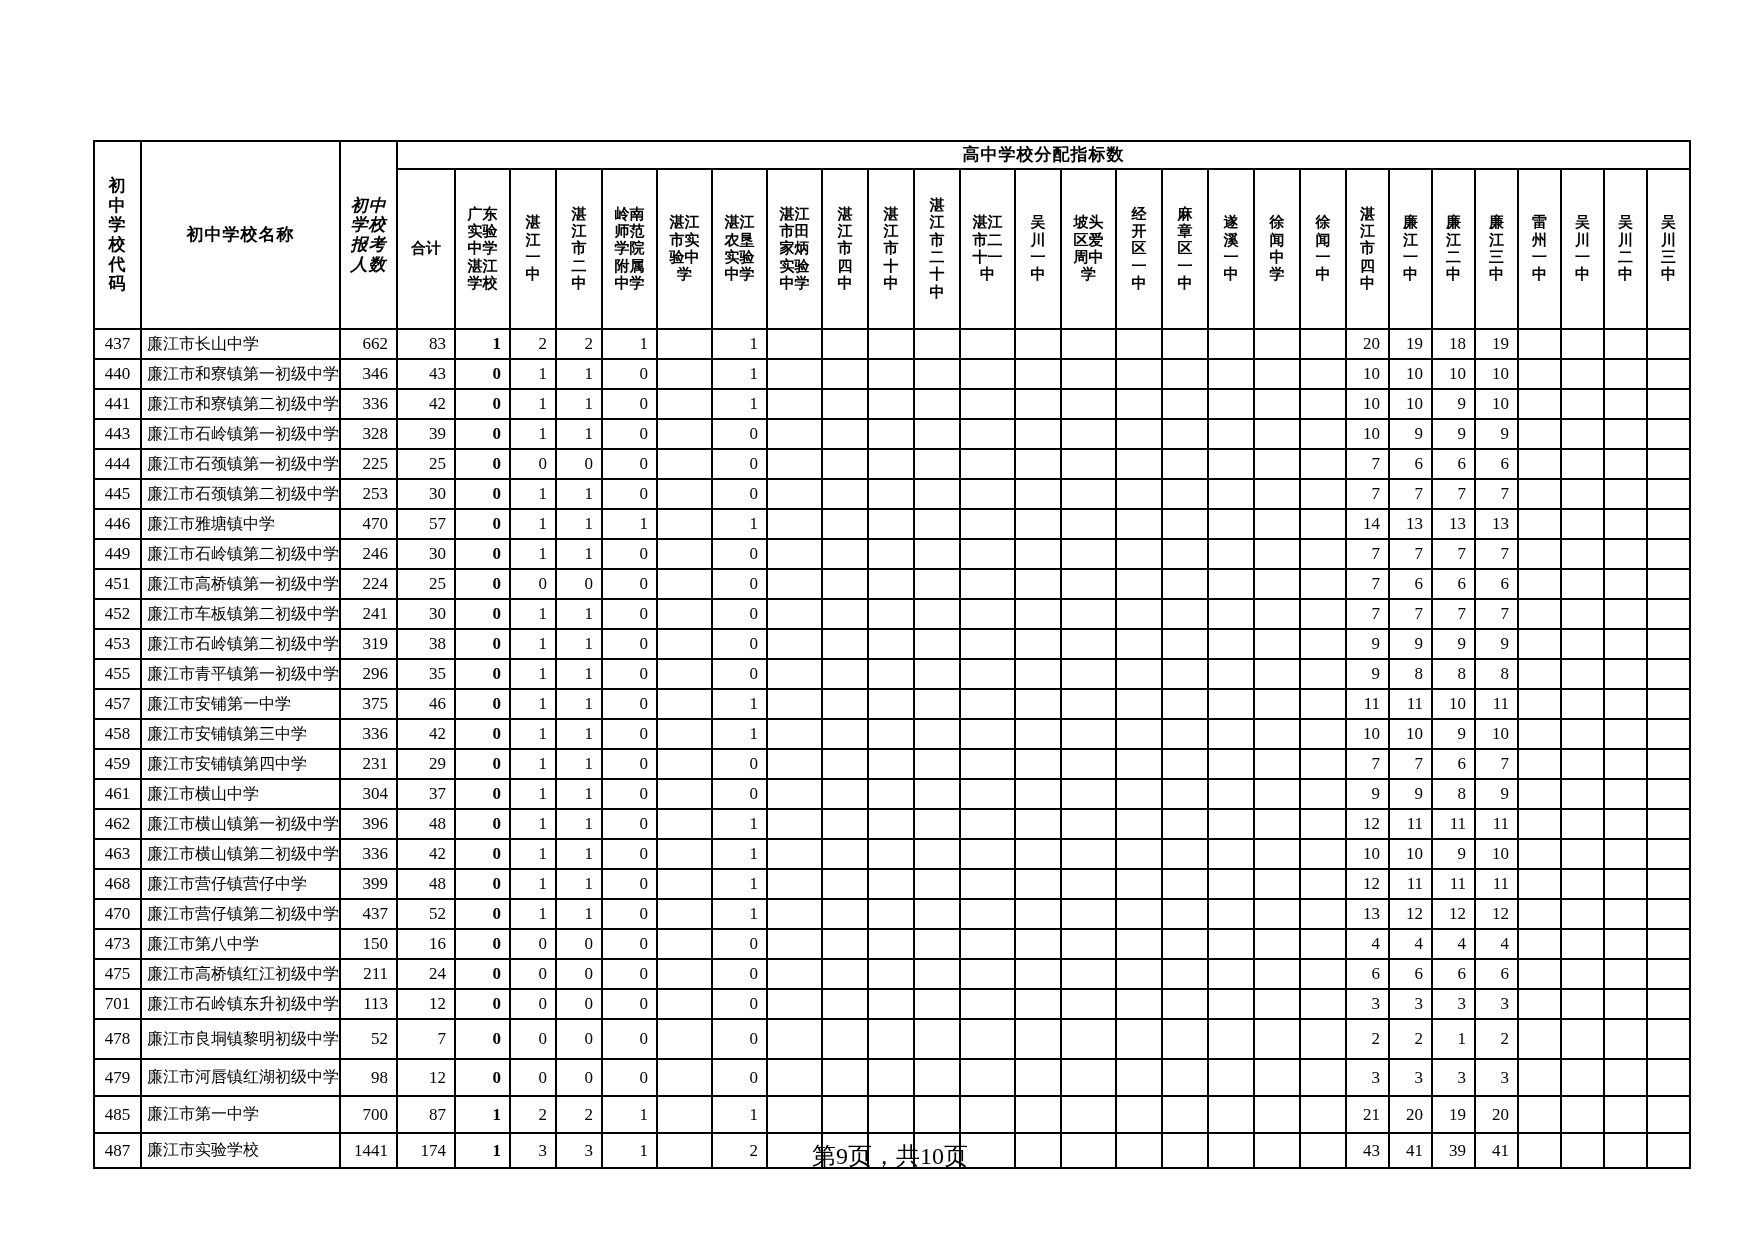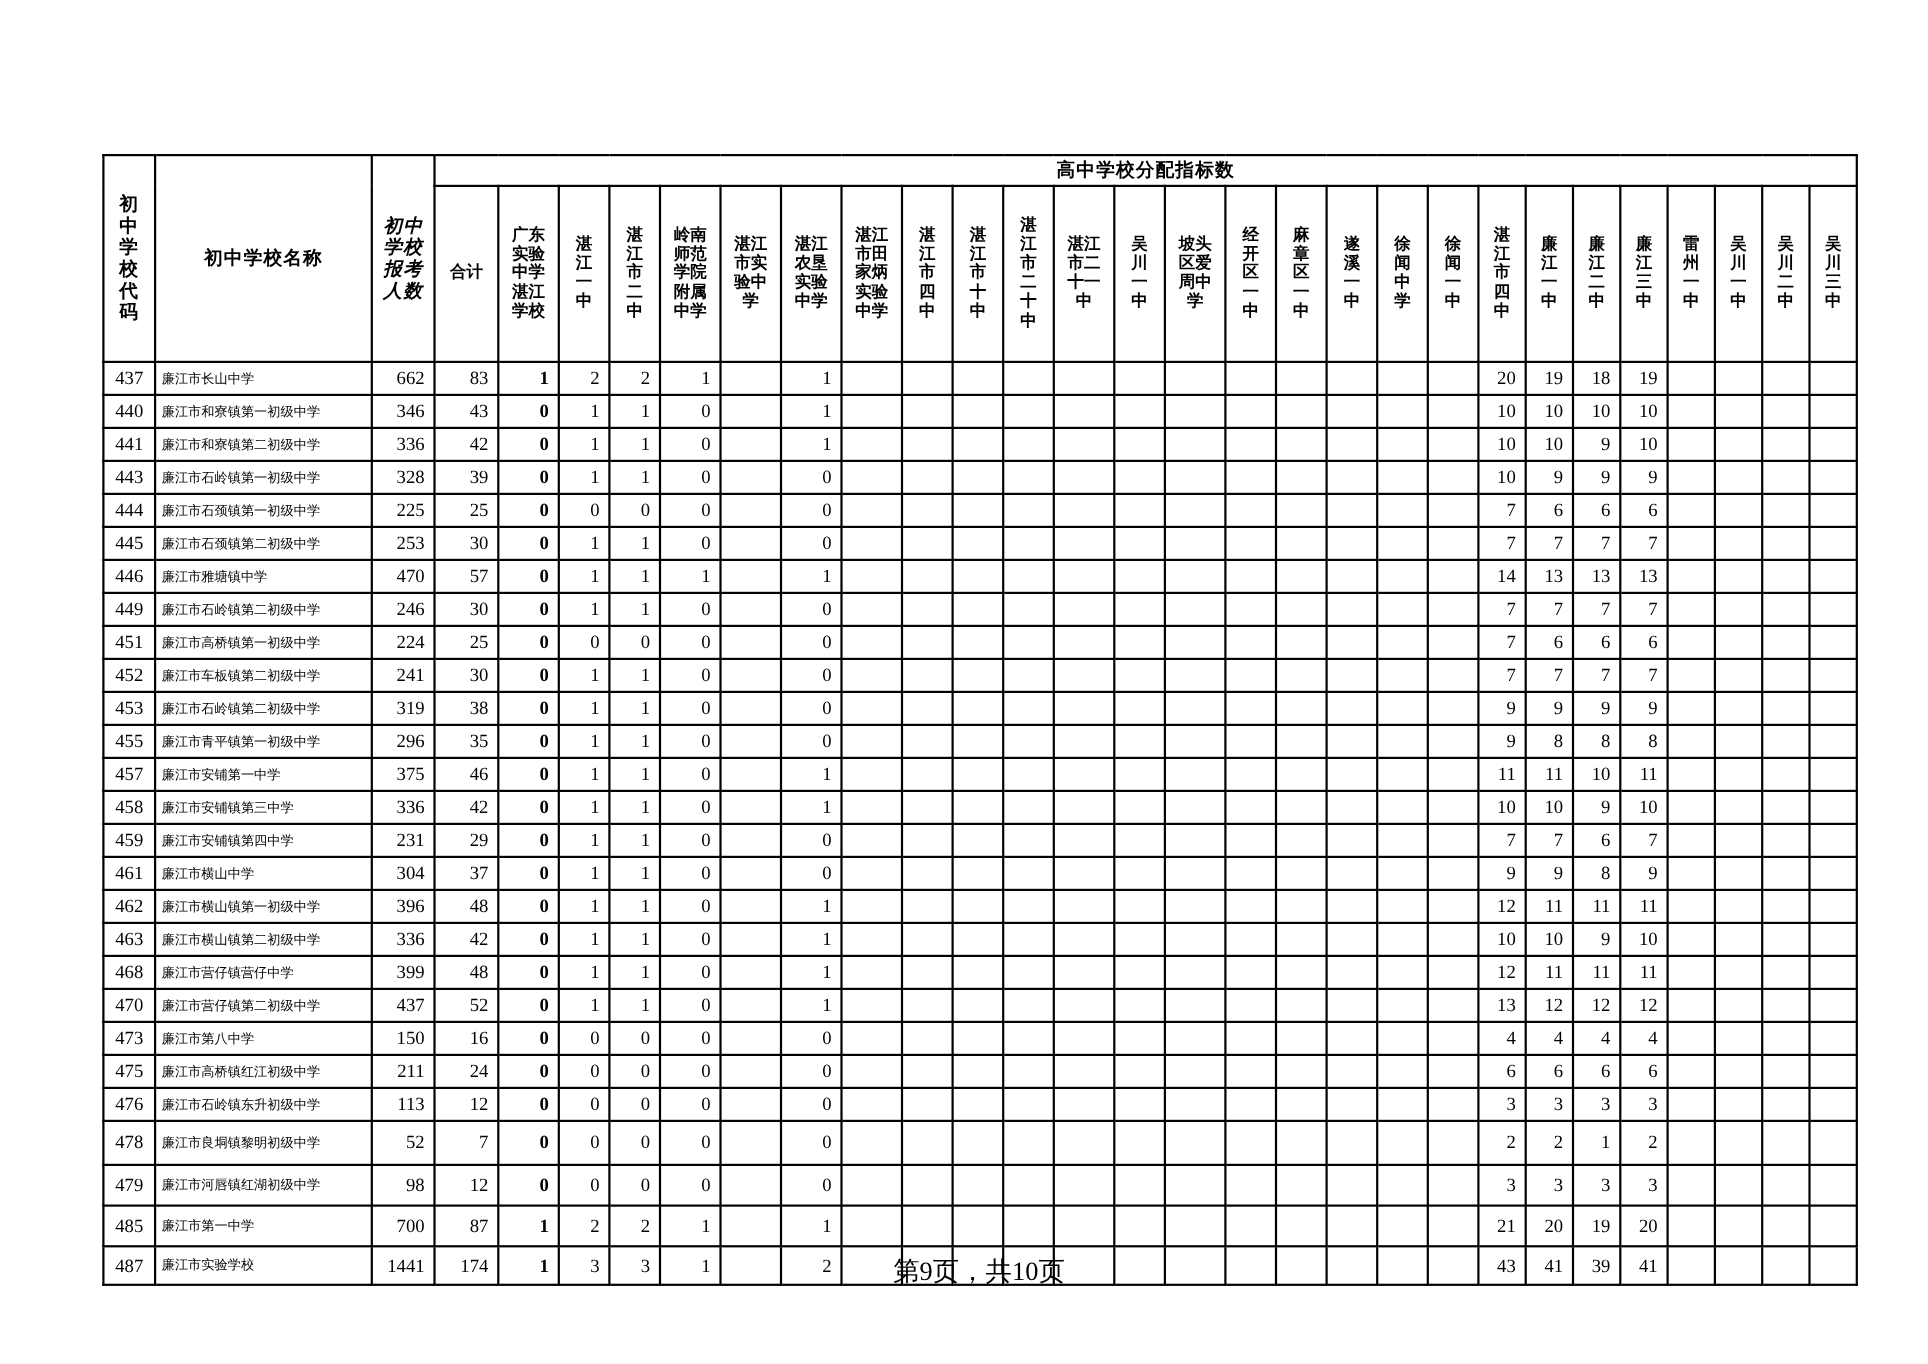--- a/index.html
+++ b/index.html
@@ -19,21 +19,21 @@
   .hv-1{width:17px;}   
   .hv-2{width:32px;}   
   .hv-2l{width:35px;}  
   .hv-3{width:52px;font-style:italic;}   
   tbody td{font-size:17px;height:28px;}
   tbody tr:nth-child(24) td{height:38px;}
   tbody tr:nth-child(25) td{height:35px;}
   tbody tr:nth-child(26) td{height:35px;}
   tbody tr:nth-child(27) td{height:33px;}
   td.c-code{text-align:center;}
-  td.c-name{text-align:left;padding-left:5px;font-size:12px;white-space:nowrap;}
+  td.c-name{text-align:left;padding-left:5px;font-size:16px;white-space:nowrap;}
   td.c-num{text-align:right;padding-right:8px;}
   td.c-bold{font-weight:bold;}
   .footer{
     position:absolute;left:93px;top:1140px;width:1594px;
     text-align:center;font-size:24px;
   }
 </style>
 </head>
 <body>
 
@@ -807,21 +807,21 @@
           <td class="c-num">6</td>
           <td class="c-num">6</td>
           <td class="c-num">6</td>
           <td class="c-num">6</td>
           <td class="c-num"></td>
           <td class="c-num"></td>
           <td class="c-num"></td>
           <td class="c-num"></td>
         </tr>
         <tr>
-          <td class="c-code">476</td>
+          <td class="c-code">701</td>
           <td class="c-name">廉江市石岭镇东升初级中学</td>
           <td class="c-num">113</td>
           <td class="c-num">12</td>
           <td class="c-num c-bold">0</td>
           <td class="c-num">0</td>
           <td class="c-num">0</td>
           <td class="c-num">0</td>
           <td class="c-num"></td>
           <td class="c-num">0</td>
           <td class="c-num"></td>

